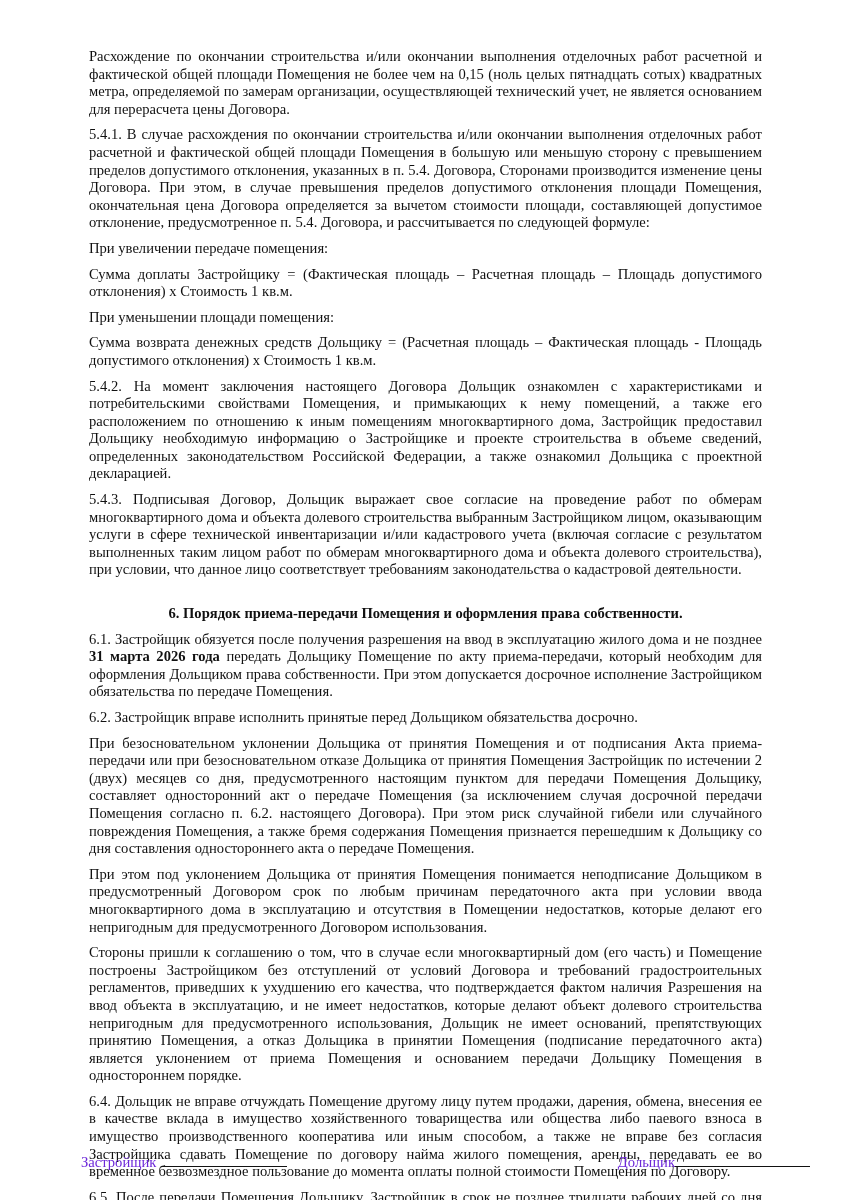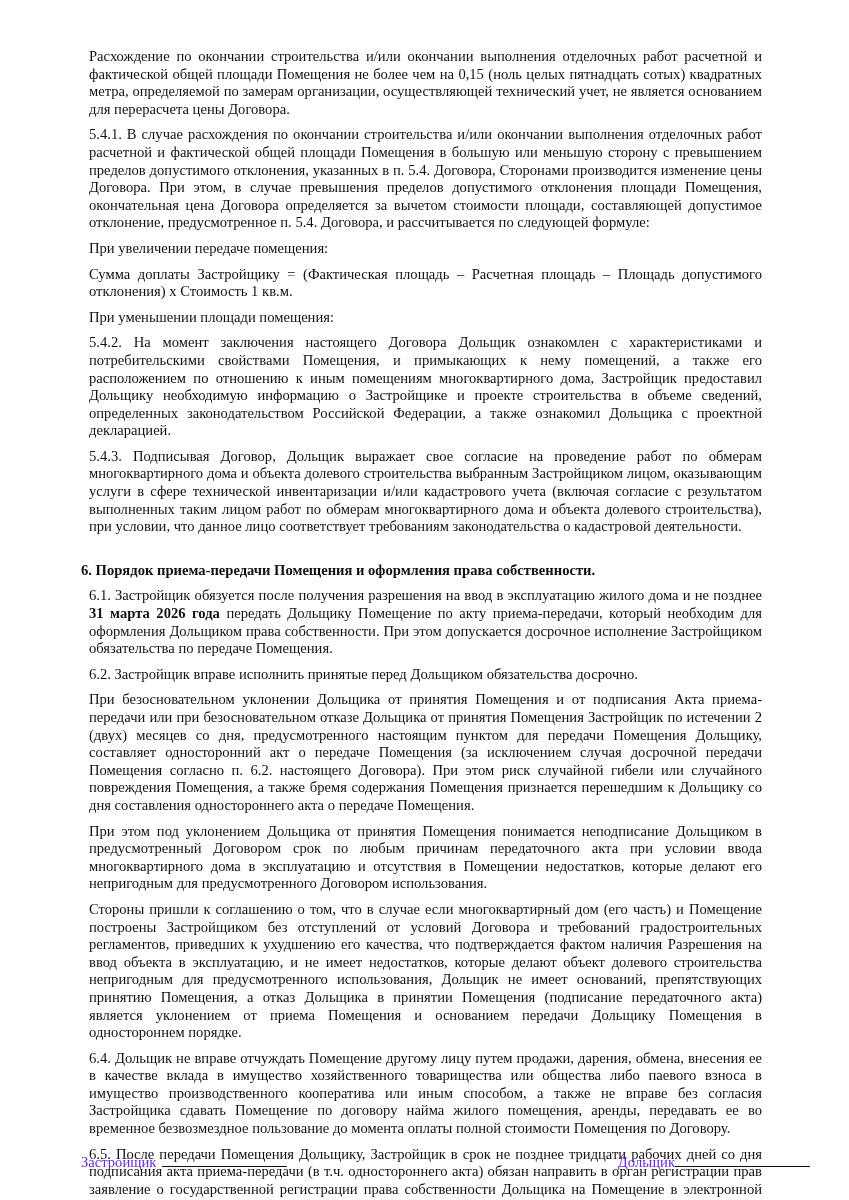--- a/index.html
+++ b/index.html
@@ -4,40 +4,41 @@
   <style>
     html, body { margin: 0; padding: 0; background: #ffffff; }
     body { width: 849px; height: 1200px; overflow: hidden; position: relative; }
     .page {
       position: absolute; left: 81px; top: 40px; width: 689px;
       font-family: "Liberation Serif", "DejaVu Serif", serif;
       font-size: 14.6px; line-height: 17.6px; color: #111;
     }
     .p { margin: 8px; text-align: justify; text-align-last: left; }
     .gap { height: 18px; }
-    .heading { font-weight: bold; margin: 0; }
+    .heading { text-align: center; font-weight: bold; margin: 0; }
     b { font-weight: bold; }
     .sig {
       position: absolute; top: 1152px; left: 81px; width: 729px;
       font-family: "Liberation Serif", "DejaVu Serif", serif;
       font-size: 14.6px; color: #6d28d9; display: flex; justify-content: space-between;
     }
     .line { display: inline-block; border-bottom: 1px solid #111; height: 14px; vertical-align: baseline; }
     .line.l1 { width: 125px; margin-left: 6px; }
     .line.l2 { width: 135px; }
   </style>
 </head>
 <body>
 
 <div class="page">
   <p class="p">Расхождение по окончании строительства и/или окончании выполнения отделочных работ расчетной и фактической общей площади Помещения не более чем на 0,15 (ноль целых пятнадцать сотых) квадратных метра, определяемой по замерам организации, осуществляющей технический учет, не является основанием для перерасчета цены Договора.</p>
   <p class="p">5.4.1. В случае расхождения по окончании строительства и/или окончании выполнения отделочных работ расчетной и фактической общей площади Помещения в большую или меньшую сторону с превышением пределов допустимого отклонения, указанных в п. 5.4. Договора, Сторонами производится изменение цены Договора. При этом, в случае превышения пределов допустимого отклонения площади Помещения, окончательная цена Договора определяется за вычетом стоимости площади, составляющей допустимое отклонение, предусмотренное п. 5.4. Договора, и рассчитывается по следующей формуле:</p>
   <p class="p">При увеличении передаче помещения:</p>
   <p class="p">Сумма доплаты Застройщику = (Фактическая площадь – Расчетная площадь – Площадь допустимого отклонения) х Стоимость 1 кв.м.</p>
   <p class="p">При уменьшении площади помещения:</p>
+  <p class="p">Сумма возврата денежных средств Дольщику = (Расчетная площадь – Фактическая площадь - Площадь допустимого отклонения) х Стоимость 1 кв.м.</p>
   <p class="p">5.4.2. На момент заключения настоящего Договора Дольщик ознакомлен с характеристиками и потребительскими свойствами Помещения, и примыкающих к нему помещений, а также его расположением по отношению к иным помещениям многоквартирного дома, Застройщик предоставил Дольщику необходимую информацию о Застройщике и проекте строительства в объеме сведений, определенных законодательством Российской Федерации, а также ознакомил Дольщика с проектной декларацией.</p>
   <p class="p">5.4.3. Подписывая Договор, Дольщик выражает свое согласие на проведение работ по обмерам многоквартирного дома и объекта долевого строительства выбранным Застройщиком лицом, оказывающим услуги в сфере технической инвентаризации и/или кадастрового учета (включая согласие с результатом выполненных таким лицом работ по обмерам многоквартирного дома и объекта долевого строительства), при условии, что данное лицо соответствует требованиям законодательства о кадастровой деятельности.</p>
 
   <div class="gap"></div>
 
   <p class="heading">6. Порядок приема-передачи Помещения и оформления права собственности.</p>
   <p class="p"><span>6.1. Застройщик обязуется после получения разрешения на ввод в эксплуатацию жилого дома и не позднее </span><b>31 марта 2026 года</b><span> передать Дольщику Помещение по акту приема-передачи, который необходим для оформления Дольщиком права собственности. При этом допускается досрочное исполнение Застройщиком обязательства по передаче Помещения.</span></p>
   <p class="p">6.2. Застройщик вправе исполнить принятые перед Дольщиком обязательства досрочно.</p>
   <p class="p">При безосновательном уклонении Дольщика от принятия Помещения и от подписания Акта приема-передачи или при безосновательном отказе Дольщика от принятия Помещения Застройщик по истечении 2 (двух) месяцев со дня, предусмотренного настоящим пунктом для передачи Помещения  Дольщику, составляет односторонний акт о передаче Помещения  (за исключением случая досрочной передачи Помещения согласно п. 6.2. настоящего Договора). При этом риск случайной гибели или случайного повреждения Помещения, а также бремя содержания Помещения признается перешедшим к Дольщику со дня составления одностороннего акта о передаче Помещения.</p>
   <p class="p">При этом под уклонением Дольщика от принятия Помещения понимается неподписание Дольщиком в предусмотренный Договором срок по любым причинам передаточного акта при условии ввода многоквартирного дома в эксплуатацию и отсутствия в Помещении недостатков, которые делают его непригодным для предусмотренного Договором использования.</p>

